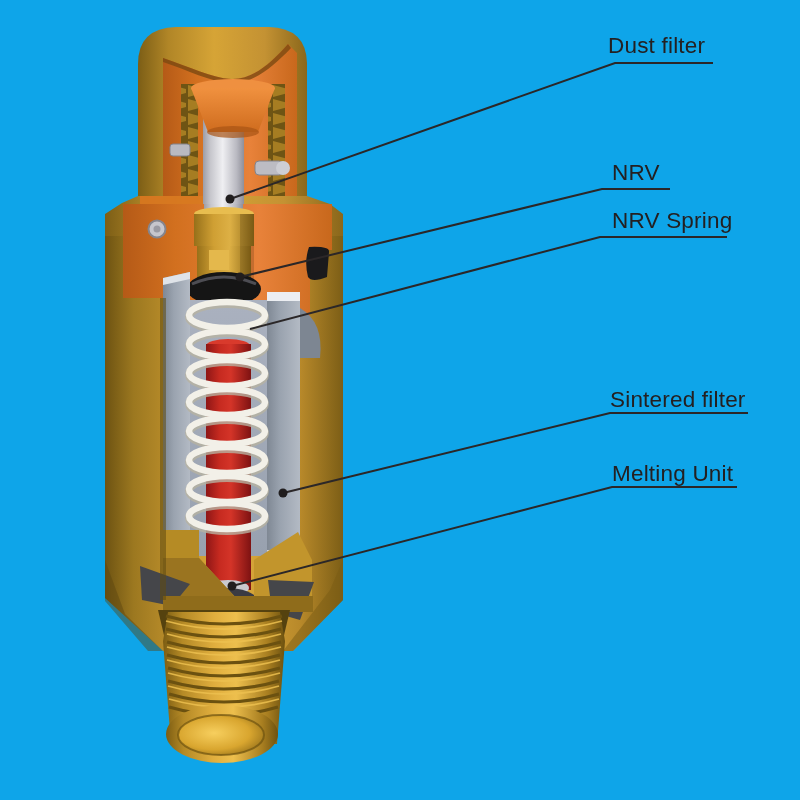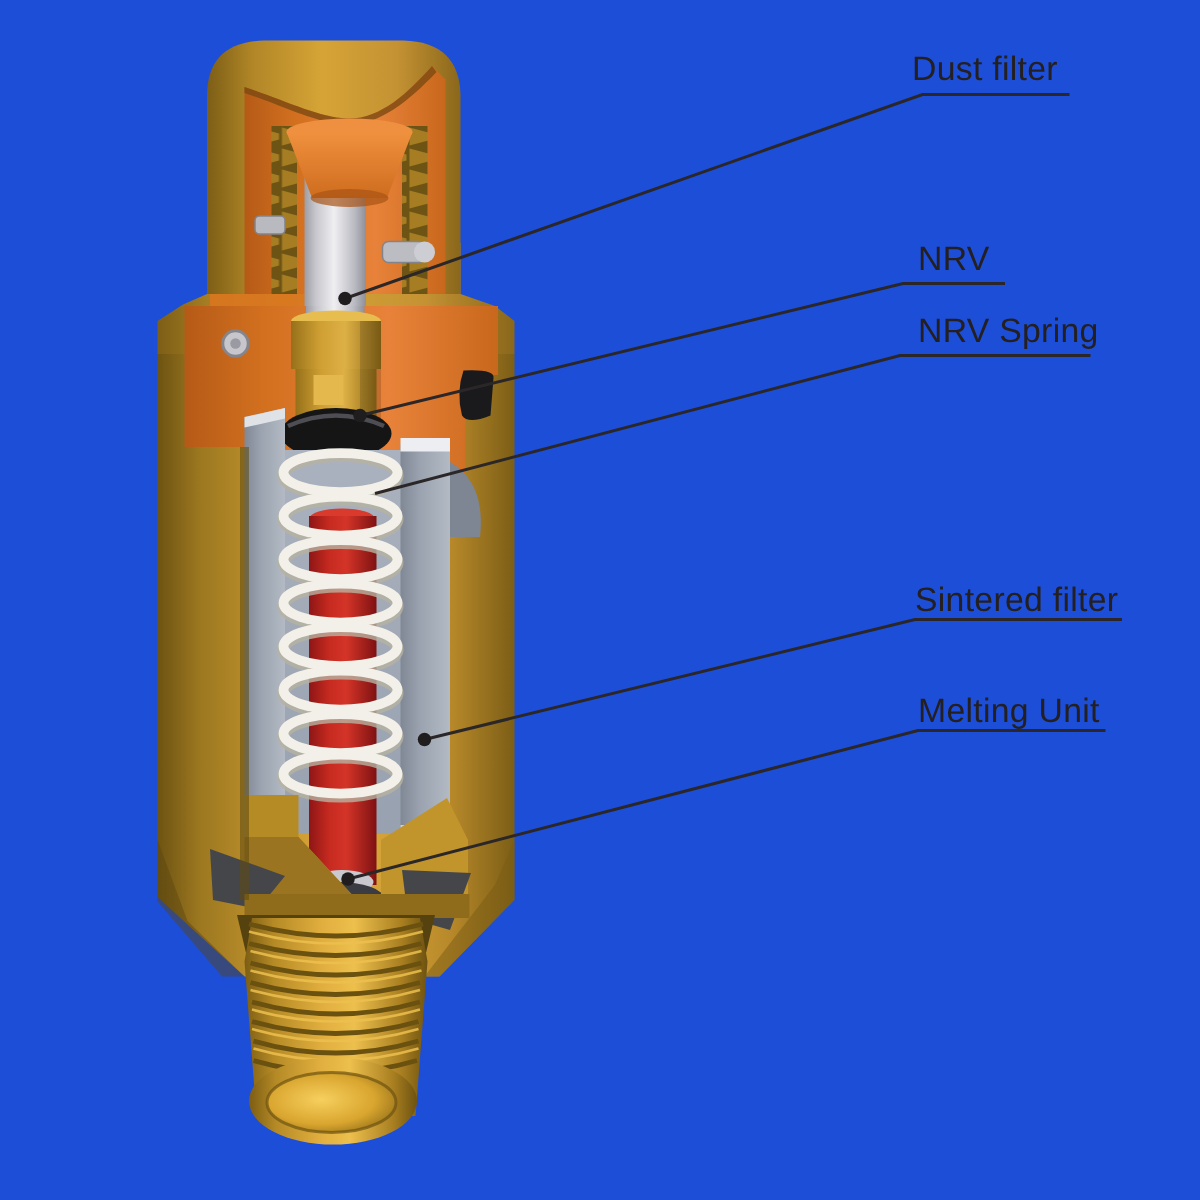--- a/index.html
+++ b/index.html
@@ -1,16 +1,16 @@
 <!DOCTYPE html>
 <html><head>
 <meta charset="utf-8">
 <style>
   html,body{margin:0;padding:0;background:#ffffff;}
-  .stage{position:relative;width:800px;height:800px;background:#1d4ed8;overflow:hidden;
+  .stage{position:relative;width:800px;height:800px;background:#0ea5e9;overflow:hidden;
          font-family:"Liberation Sans",sans-serif;}
   svg{display:block}
   .lbl{font-family:"Liberation Sans",sans-serif;font-size:22.5px;fill:#242021;letter-spacing:.2px;}
   .leader{stroke:#2b2728;stroke-width:2;fill:none;}
   .dot{fill:#201d1e;}
 </style>
 </head>
 <body>
 
 <div class="stage">

